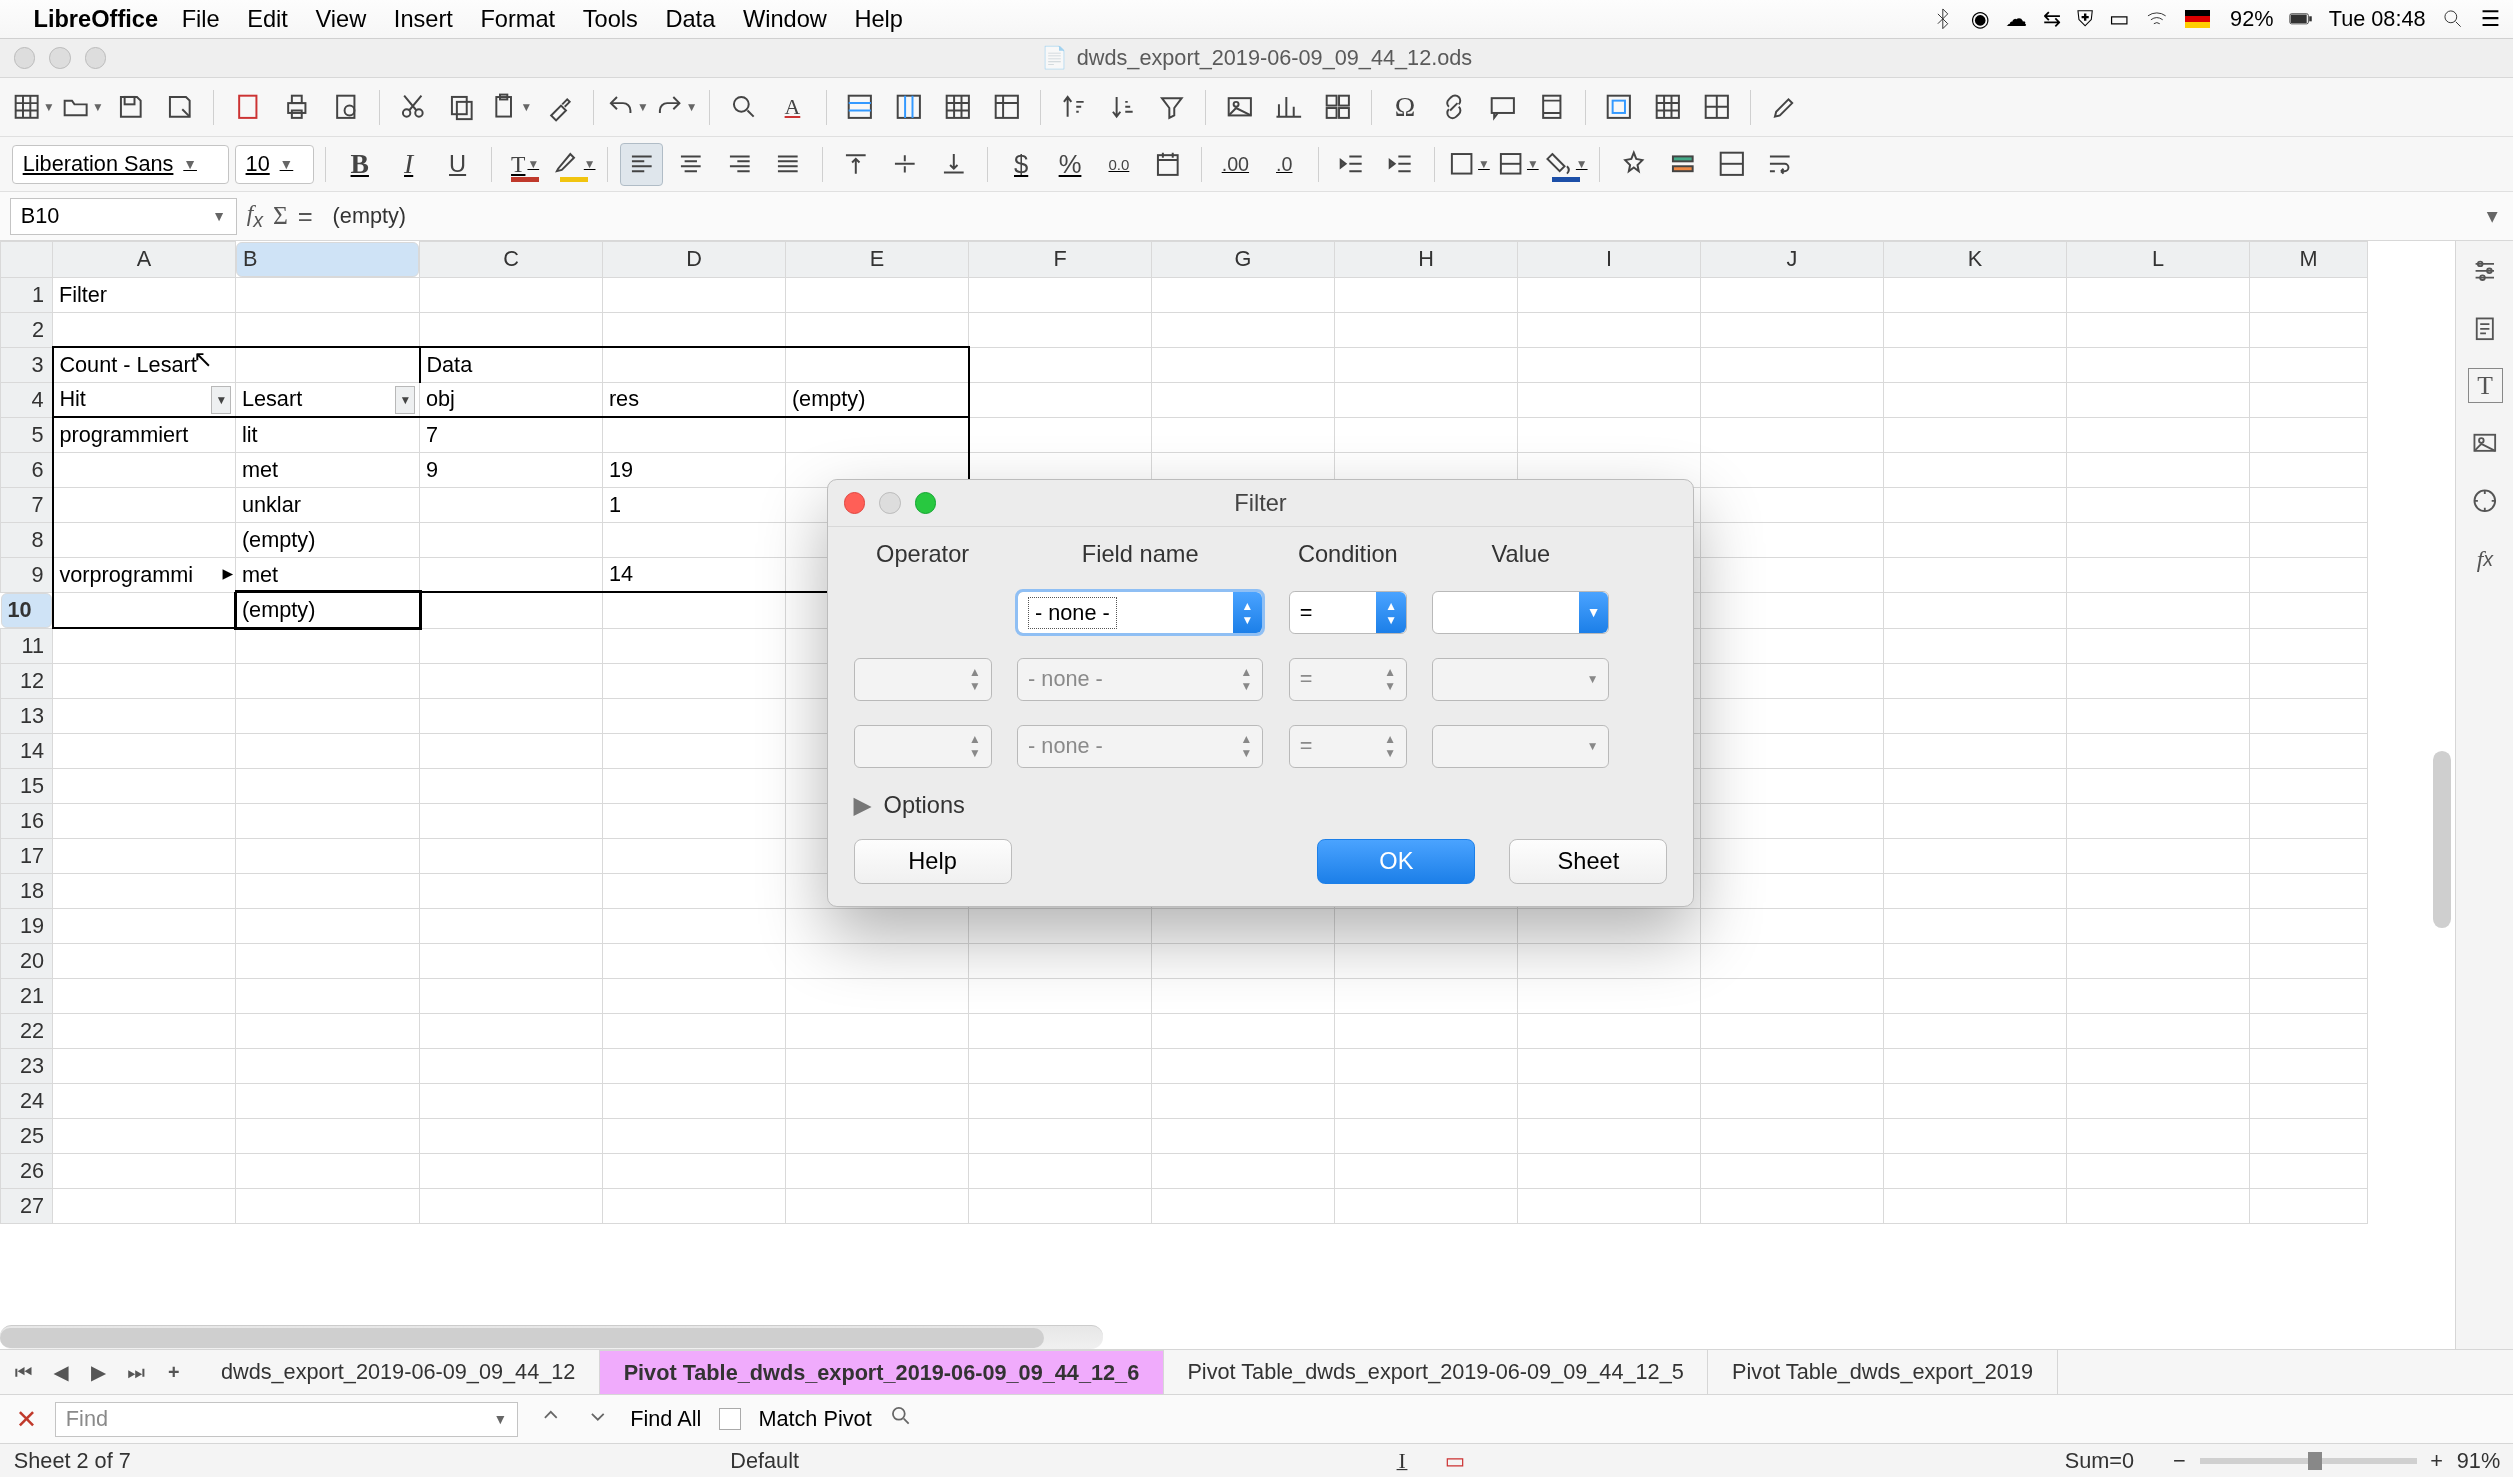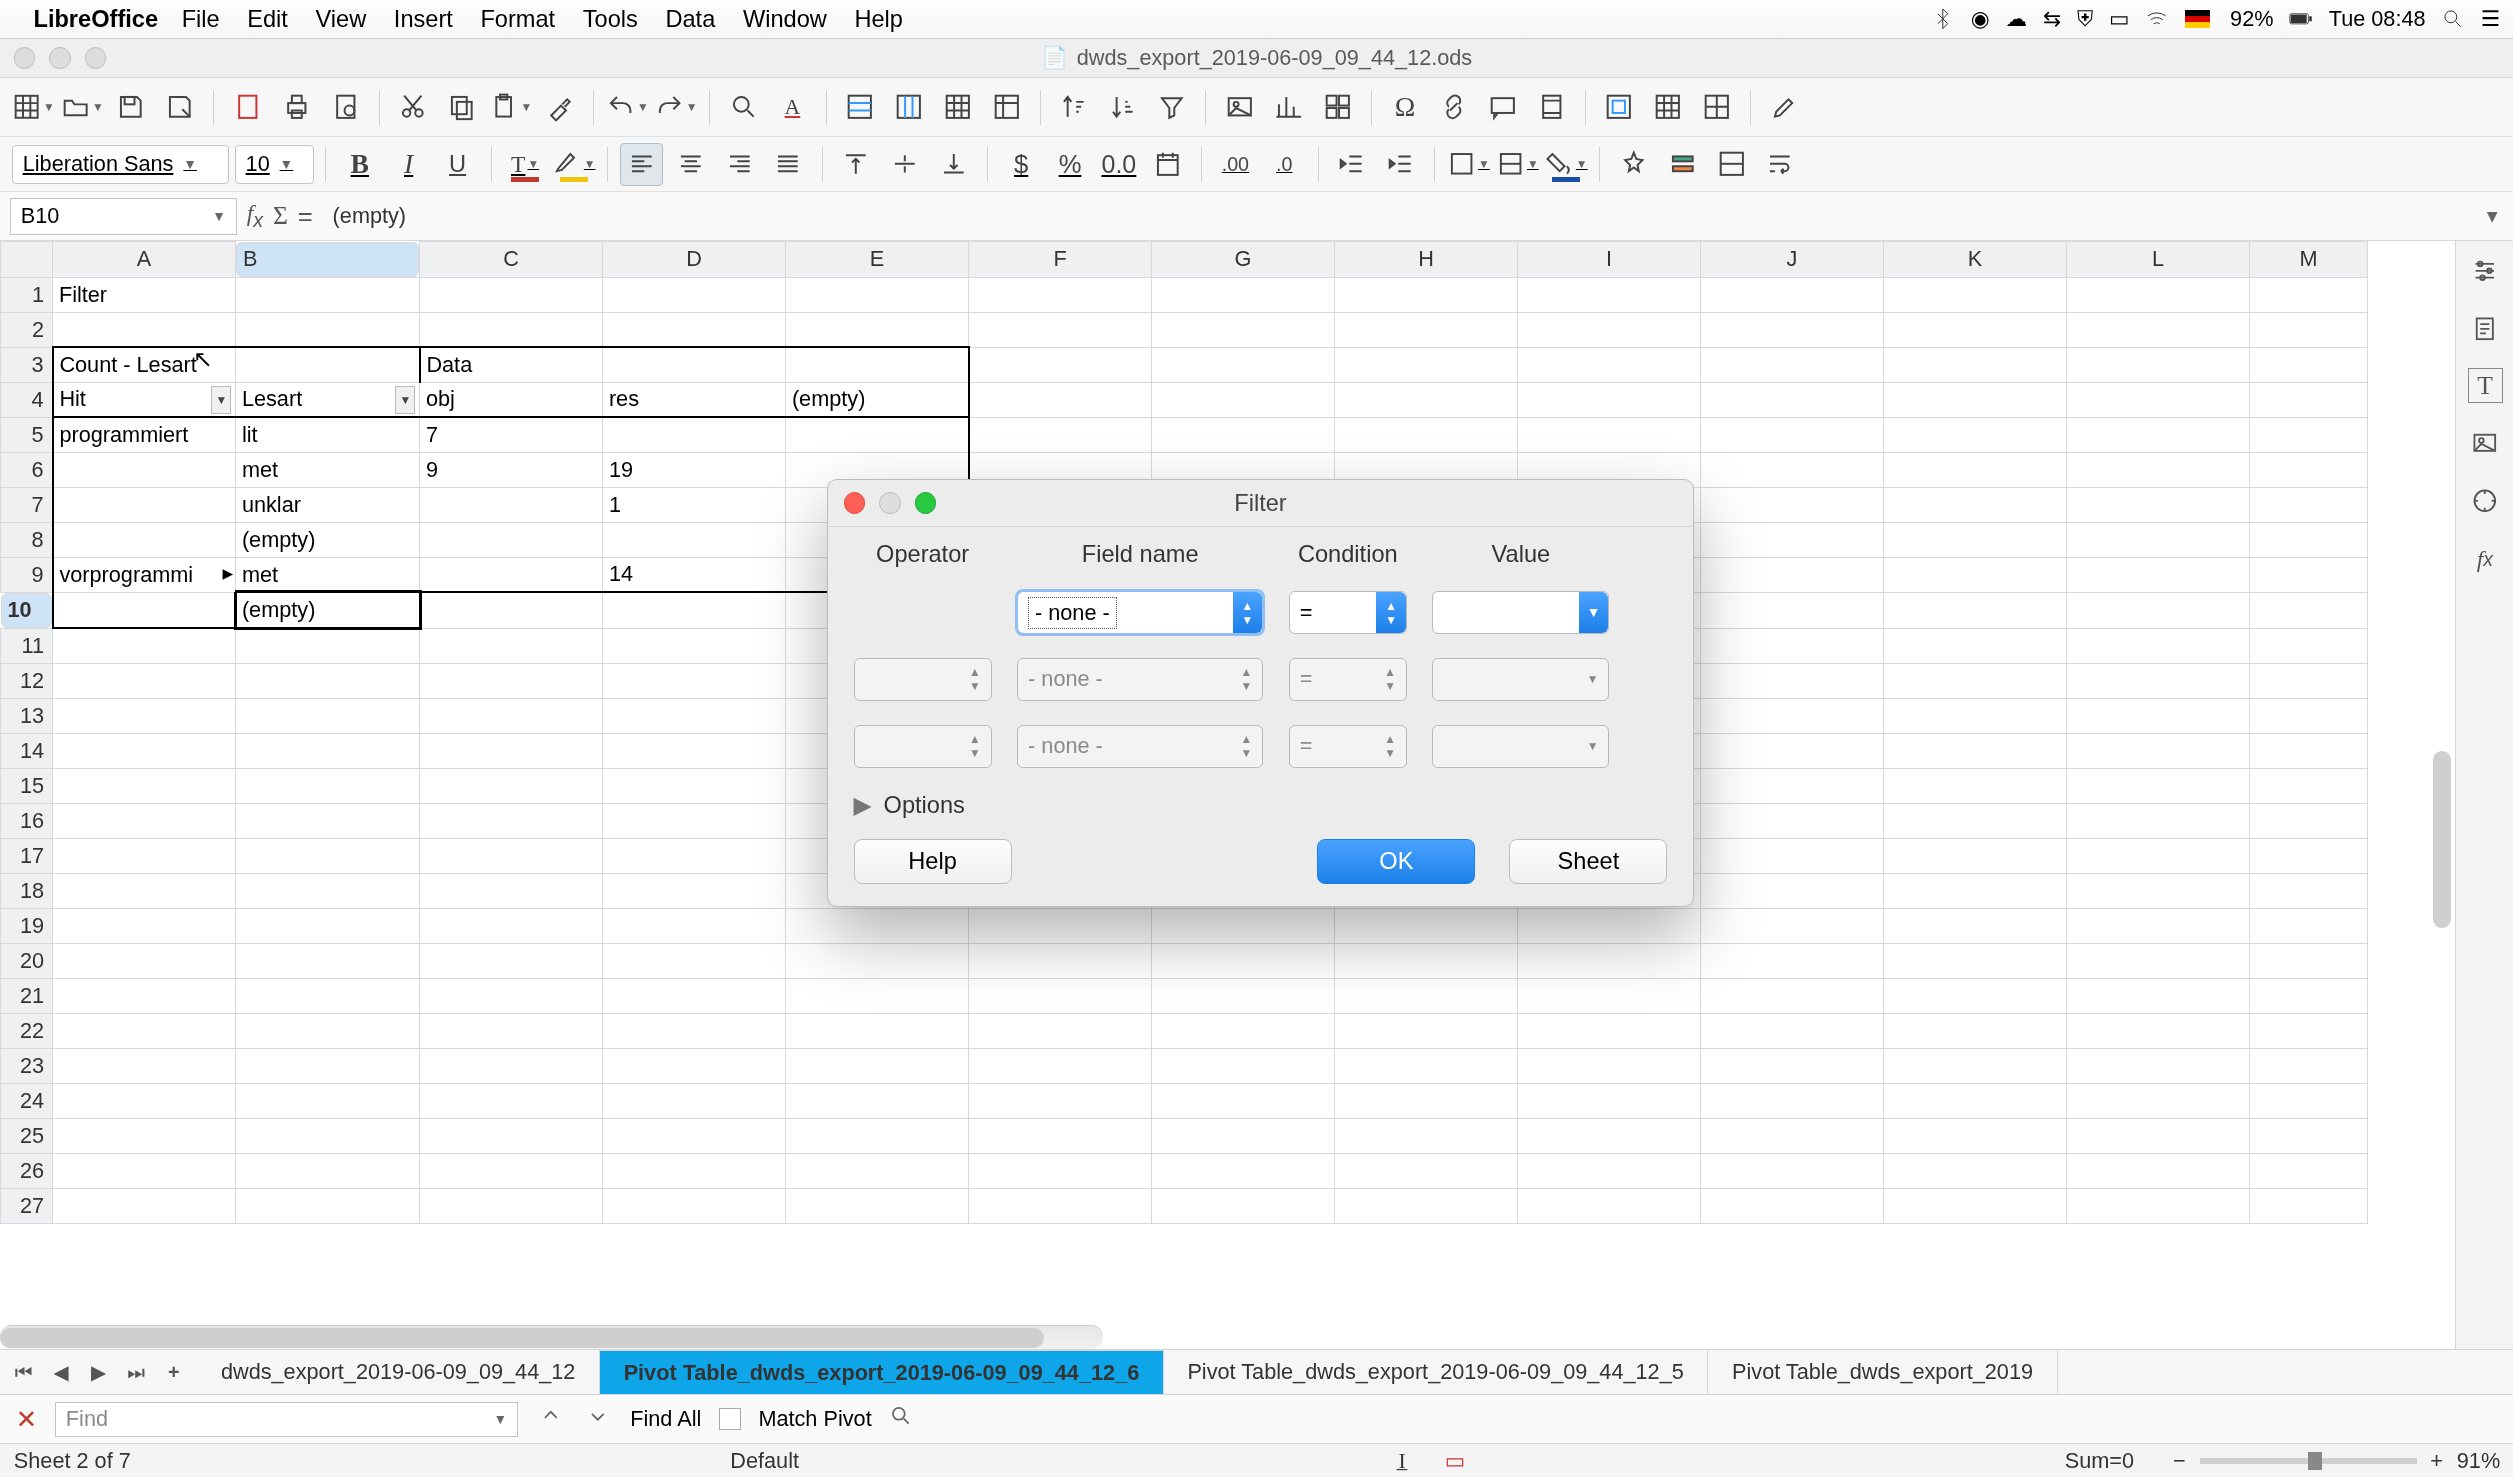--- a/index.html
+++ b/index.html
@@ -78,21 +78,21 @@
 
 
 .hscroll { position:absolute; left:0; bottom:0; height:23.6px; width:1103px; background:linear-gradient(#e7e7e7,#f0f0f0); border-top:1px solid #ccc; border-radius:11.8px;}
 .hscroll .thumb { position:absolute; left:0; top:2px; height:19.7px; width:1044px; background:#cfcfcf; border-radius:9.9px;}
 
 
 .tabbar { height:45px; background:#f6f6f6; border-top:1px solid #d6d6d6; display:flex; align-items:stretch;}
 .tabnav { display:flex; align-items:center; padding:0 9.9px; gap:9.9px;}
 .tabnav .nav { width:27.6px; text-align:center; color:#555; font-size:19.7px;}
 .tab { padding:0 23.6px; display:flex; align-items:center; border-right:1px solid #d6d6d6; font-size:21.7px; color:#333; background:#f6f6f6;}
-.tab.active { background:#0ea5e9; font-weight:600; border-top:1px solid #d6d6d6;text-align:right;}
+.tab.active { background:#f0abfc; font-weight:600; border-top:1px solid #d6d6d6;text-align:right;}
 .tab:first-of-type { border-left:1px solid #d6d6d6;}
 
 
 .findbar { height:49px; display:flex; align-items:center; gap:17.7px; padding:0 15.8px; border-top:1px solid #d6d6d6; background:#fafafa;}
 .findbar .close { color:#c0392b; font-size:25.6px;}
 .findbar .findinput { width:463px; height:35px; border:1px solid #c4c4c4; background:#fff; padding:0 9.9px; display:flex; align-items:center; color:#8a8a8a;}
 .findbar .findcaret { margin-left:auto; color:#666; font-size:13.8px;}
 .findbar .arrow { width:29.6px; text-align:center; color:#777;}
 .findbar .chk { width:21.7px; height:21.7px; border:1px solid #aaa; background:#fff;}
 .findbar svg { width:23.6px; height:23.6px; stroke:#666; fill:none; stroke-width:1.8;}
@@ -462,21 +462,21 @@
       </svg>
     </div>
   <div class="tbtn">
       <svg viewBox="0 0 24 24">
         <path d="M4 19h16M12 4v12M9 13l3 3 3-3"></path>
       </svg>
     </div>
   <div class="sep"></div>
   <div class="tbtn" style="font-size:25.6px;">$</div>
   <div class="tbtn" style="font-size:25.6px;">%</div>
-  <div class="tbtn" style="font-size:25px;">0.0</div>
+  <div class="tbtn" style="font-size:15px;">0.0</div>
   <div class="tbtn">
       <svg viewBox="0 0 24 24">
         <rect x="4" y="5" width="16" height="16"></rect>
         <path d="M4 9h16M8 3v4M16 3v4"></path>
       </svg>
     </div>
   <div class="sep"></div>
   <div class="tbtn" style="font-size:19.7px;">.00</div>
   <div class="tbtn" style="font-size:19.7px;">.0</div>
   <div class="sep"></div>

